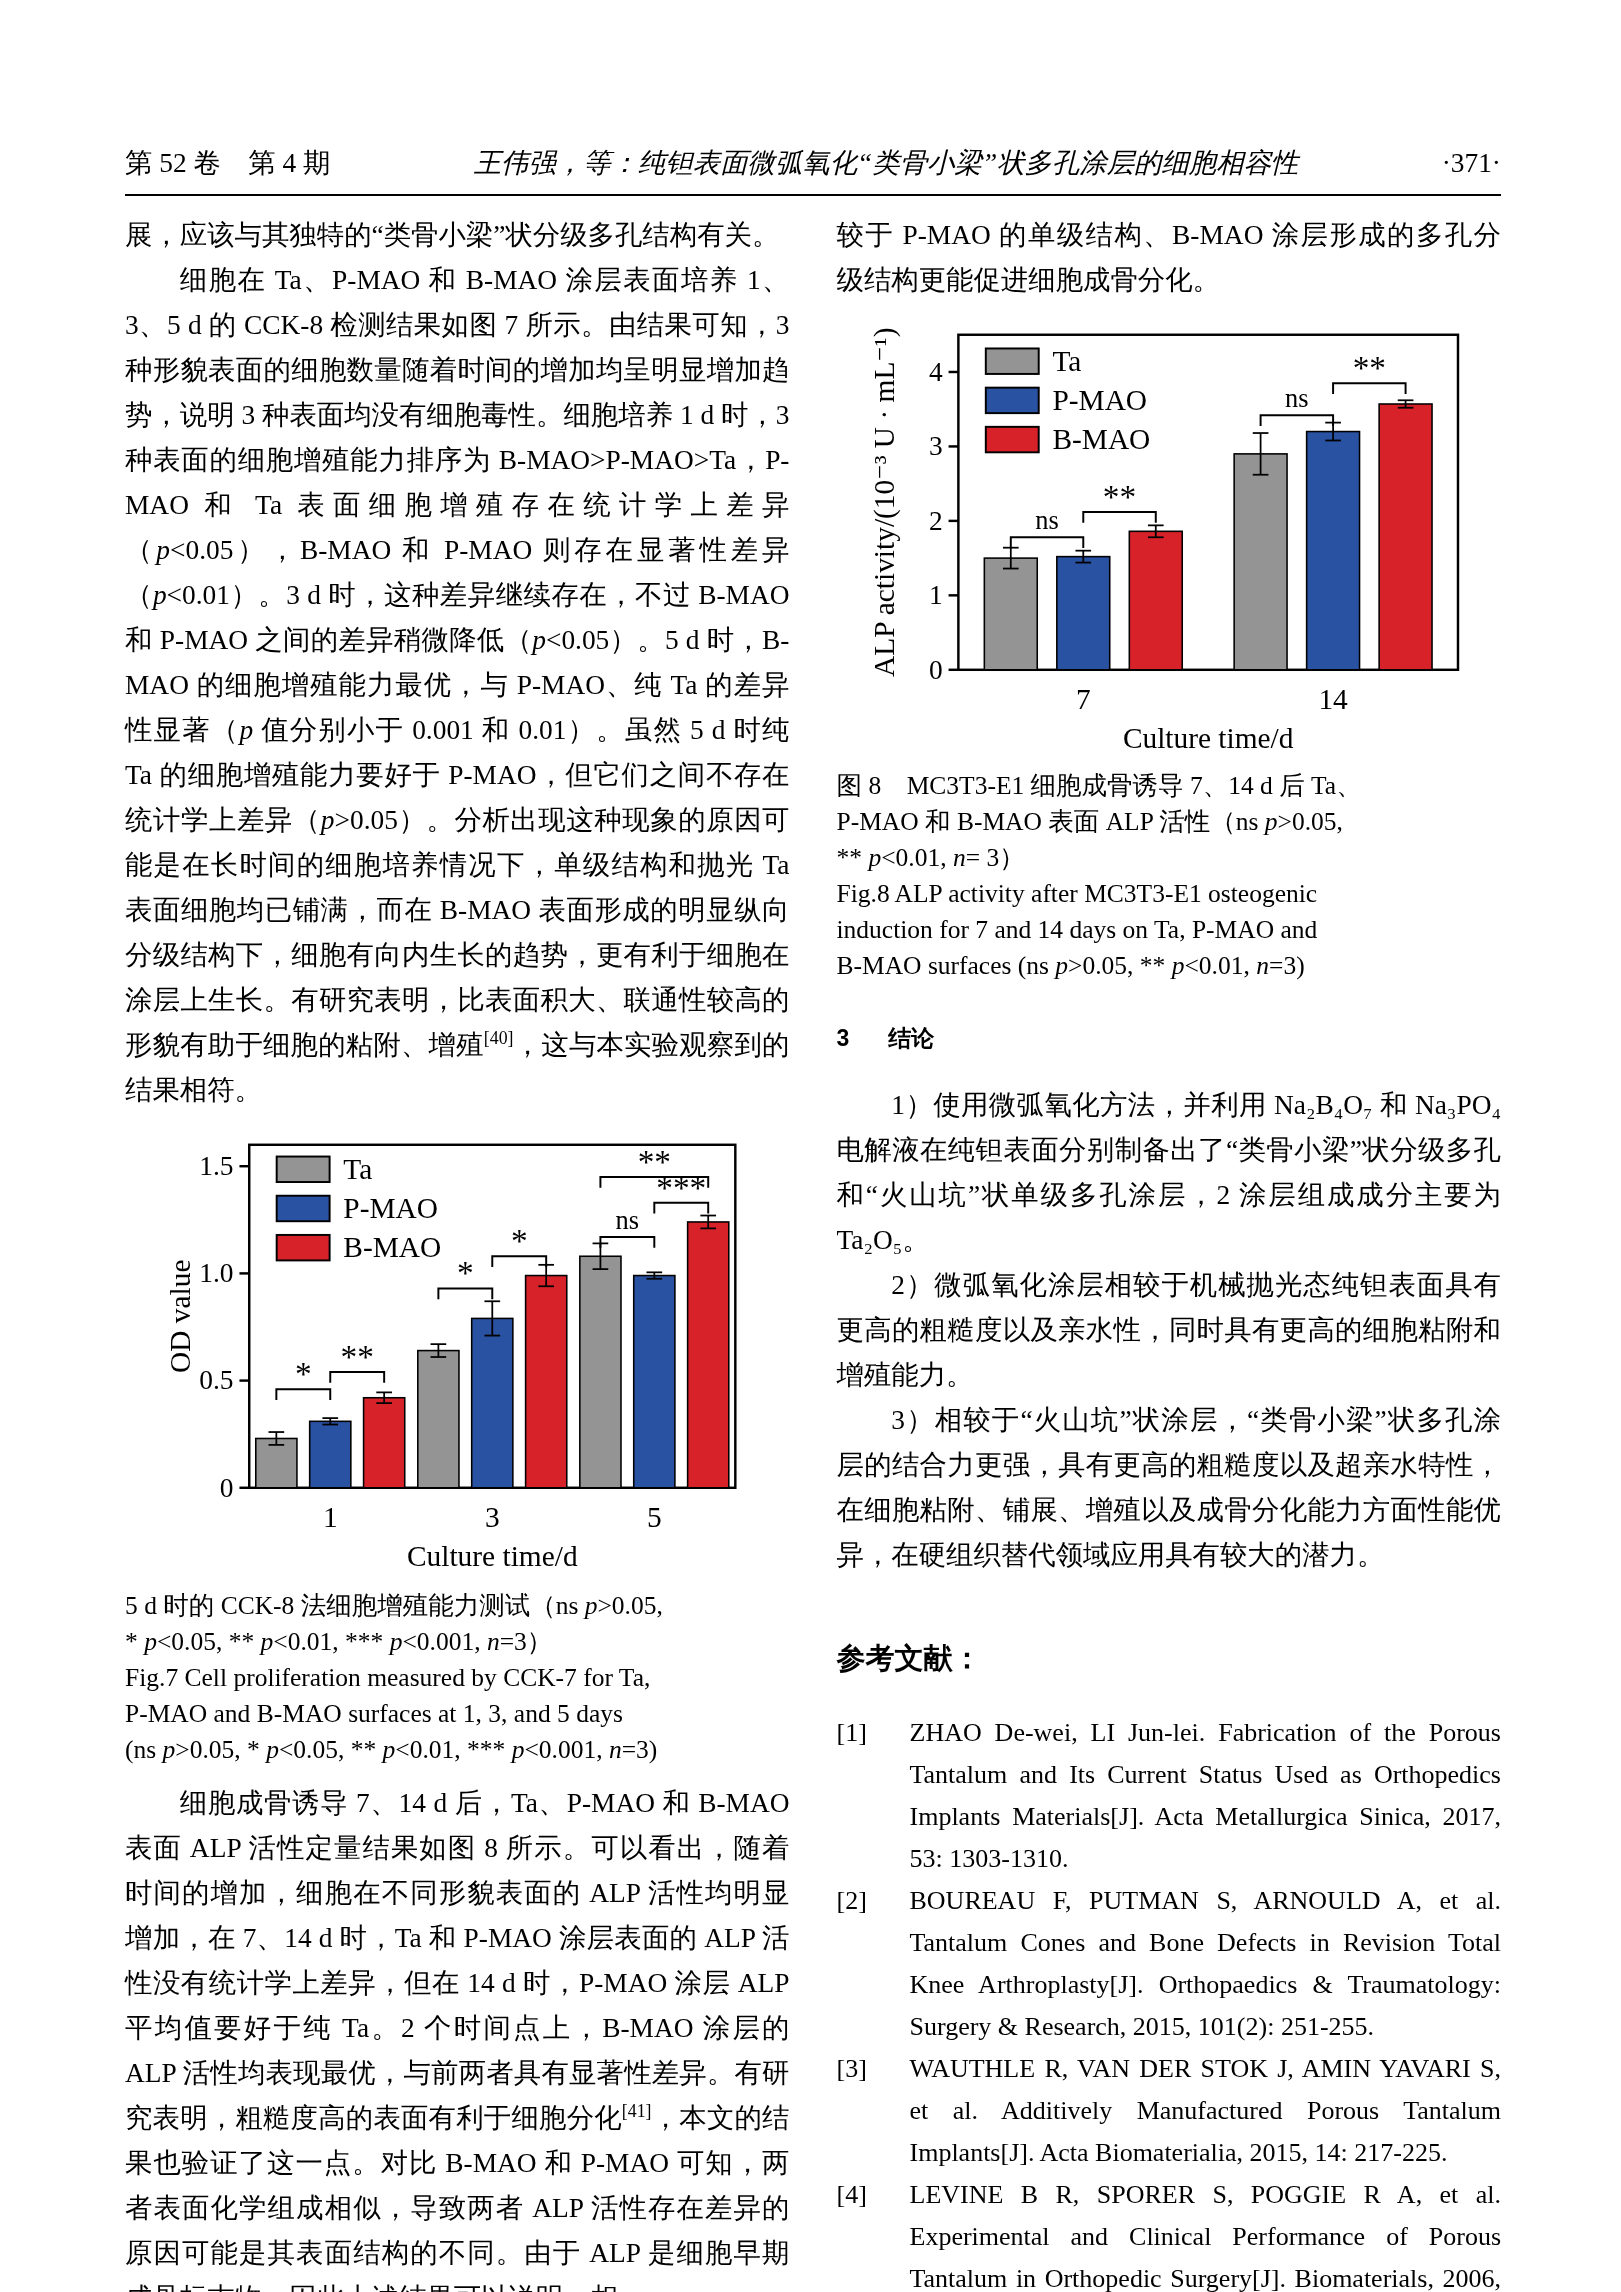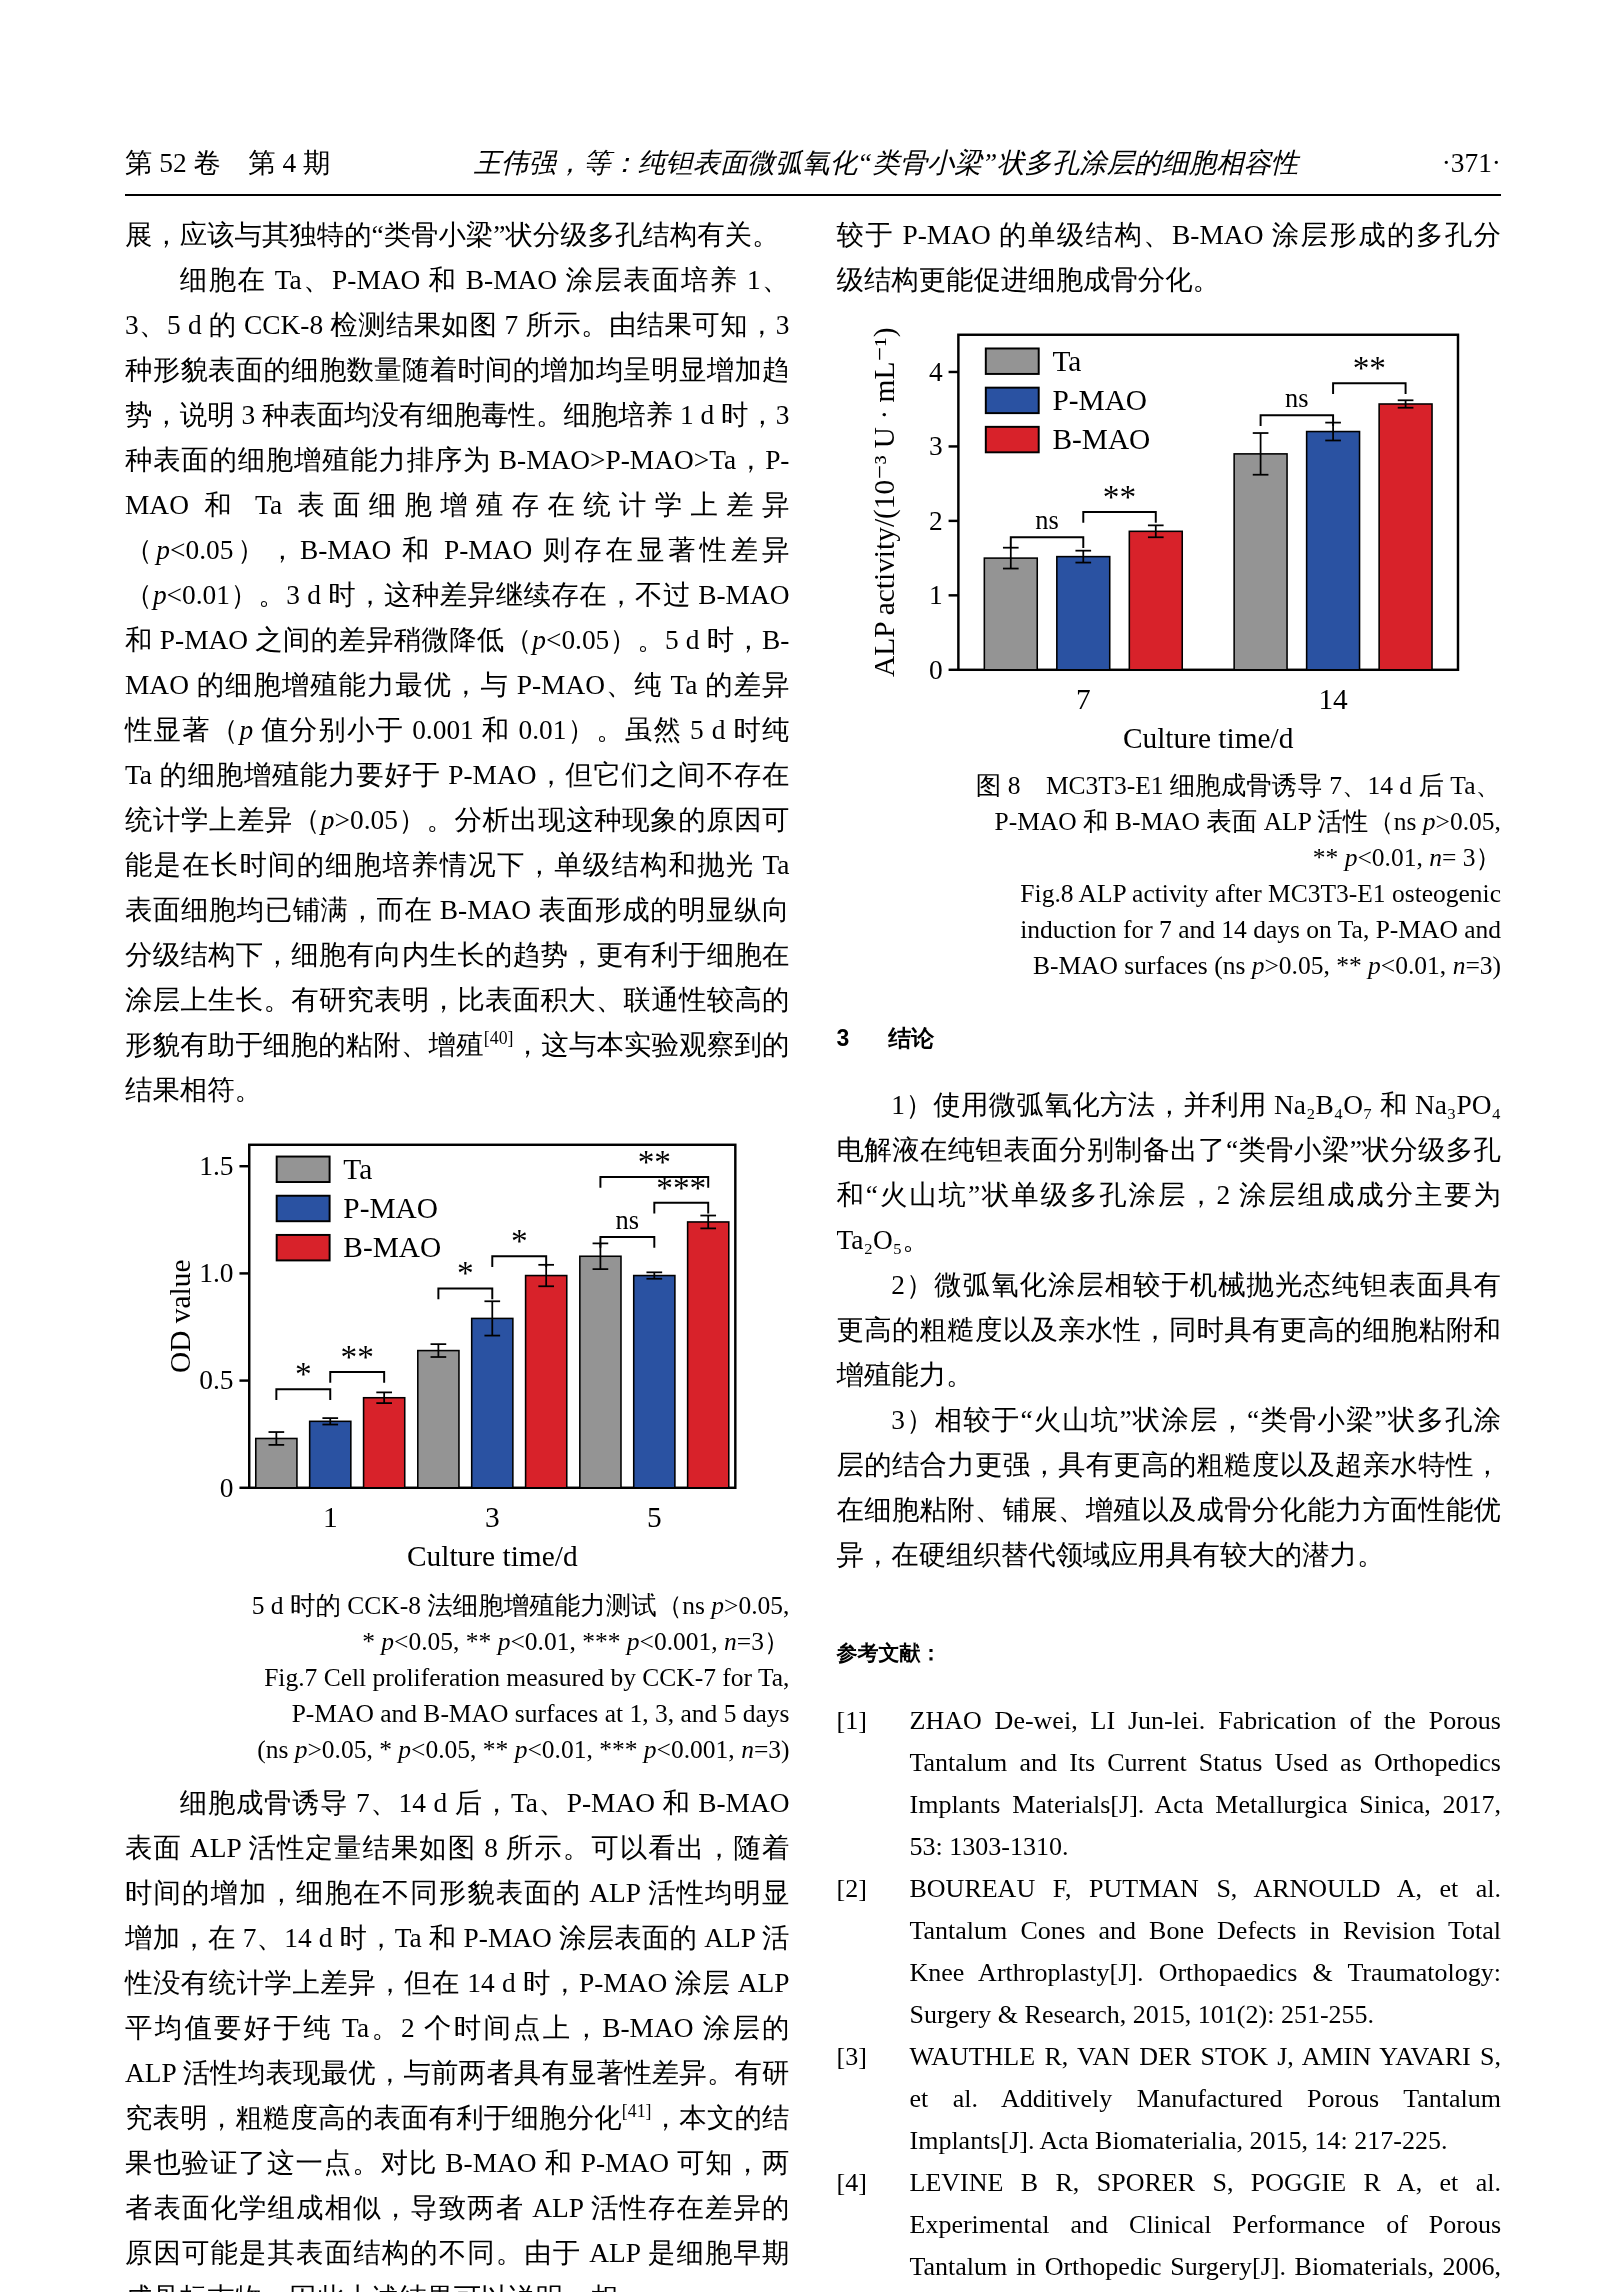--- a/index.html
+++ b/index.html
@@ -20,30 +20,30 @@
   .cols{display:flex;gap:47px;margin-top:17.6px;}
   .col{width:665px;}
   p.body{margin:0;font-size:27.4px;line-height:45px;text-align:justify;}
   p.ind{text-indent:2em;}
   sup{font-size:0.65em;line-height:0;}
   i{font-style:italic;}
   figure.fig{margin:19.6px 0 13.7px 0;}
   .chart-mount{margin:0 auto;}
   #chart-fig7{width:588px;}
   #chart-fig8{width:606px;}
-  figcaption.cap{margin-top:7.8px;text-align:right;font-size:25.5px;line-height:36px;}
+  figcaption.cap{margin-top:7.8px;text-align:left;font-size:25.5px;line-height:36px;}
   svg{font-family:"Liberation Serif","DejaVu Serif",serif;}
   h2.sec{
     font-family:"Liberation Sans","DejaVu Sans",sans-serif;
     font-size:23px;font-weight:bold;margin:39px 0 29px 0;
   }
   h2.sec .sec-num{margin-right:39px;}
   h3.refs-h{
     font-family:"Liberation Sans","DejaVu Sans",sans-serif;
-    font-size:21px;font-weight:bold;margin:61px 0 33px 0;
+    font-size:29px;font-weight:bold;margin:61px 0 33px 0;
   }
   .refs{font-size:26px;line-height:42px;}
   .ref{display:flex;}
   .ref-num{flex:0 0 73px;}
   .ref-text{flex:1;text-align:justify;}
 </style>
 </head>
 <body>
 
 <div class="page">

